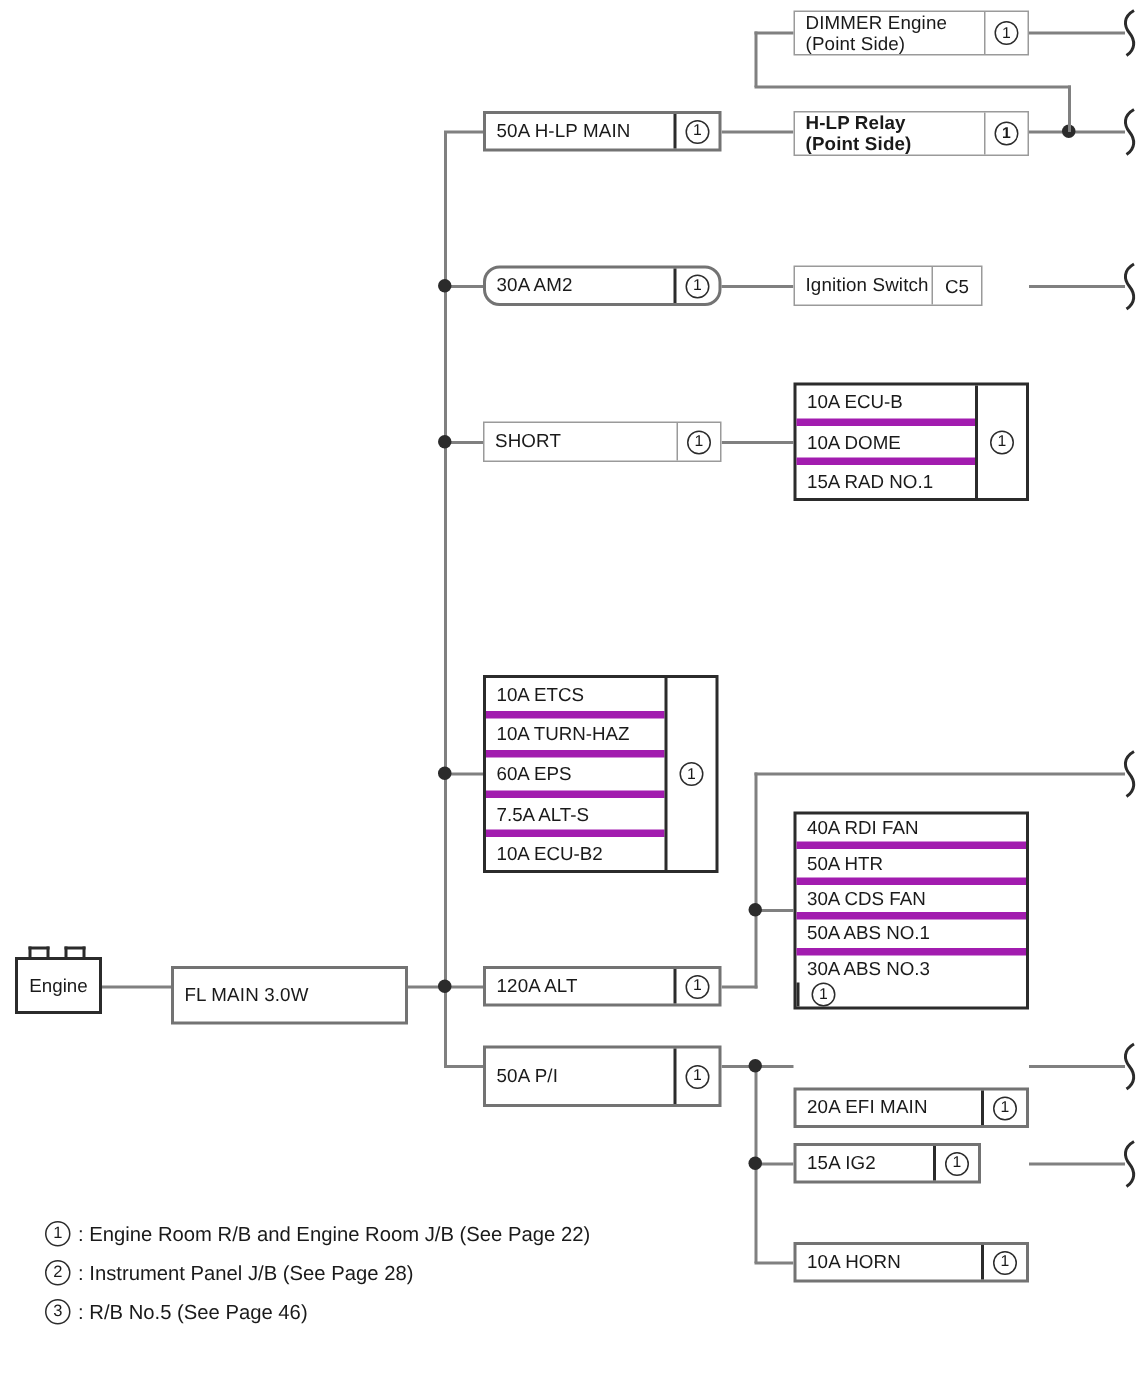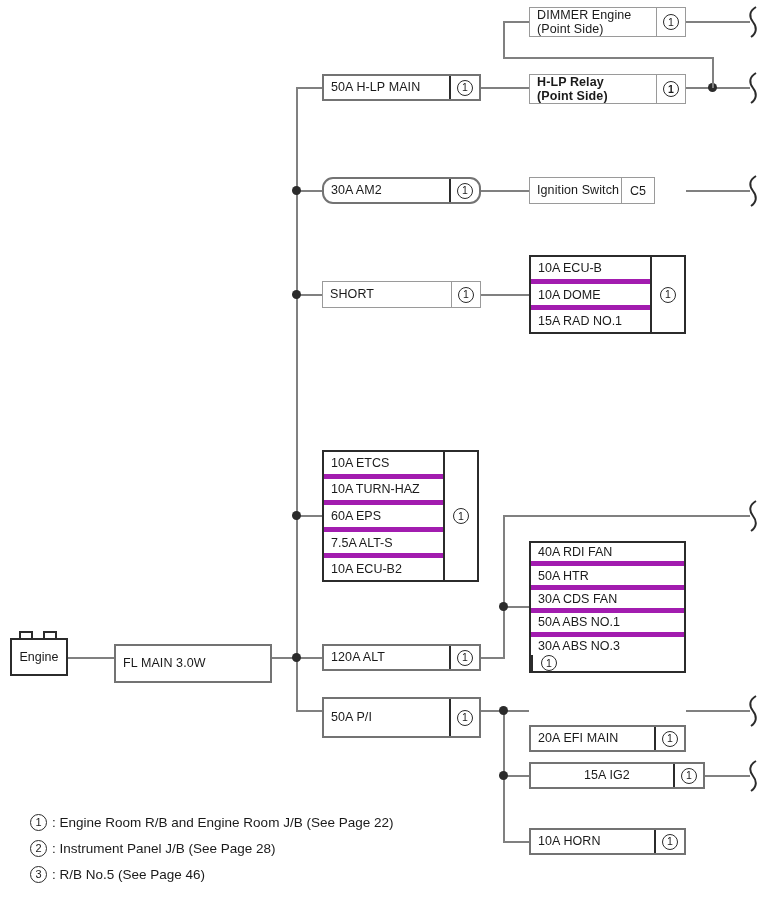--- a/index.html
+++ b/index.html
@@ -332,21 +332,21 @@
     </div>
   </div>
 
   <div class="fusebox" style="left:529px; top:713px; width:157px; height:27px;margin-top:12px;">
     <span class="fb-label">20A EFI MAIN</span>
     <span class="fb-ref">
       <span class="circnum">1</span>
     </span>
   </div>
 
-  <div class="fusebox" style="left:529px; top:762px; width:176px; height:27px;padding-left:46px;">
+  <div class="fusebox" style="left:529px; top:762px; width:125px; height:27px;">
     <span class="fb-label">15A IG2</span>
     <span class="fb-ref">
       <span class="circnum">1</span>
     </span>
   </div>
 
   <div class="fusebox" style="left:529px; top:828px; width:157px; height:27px;">
     <span class="fb-label">10A HORN</span>
     <span class="fb-ref">
       <span class="circnum">1</span>

